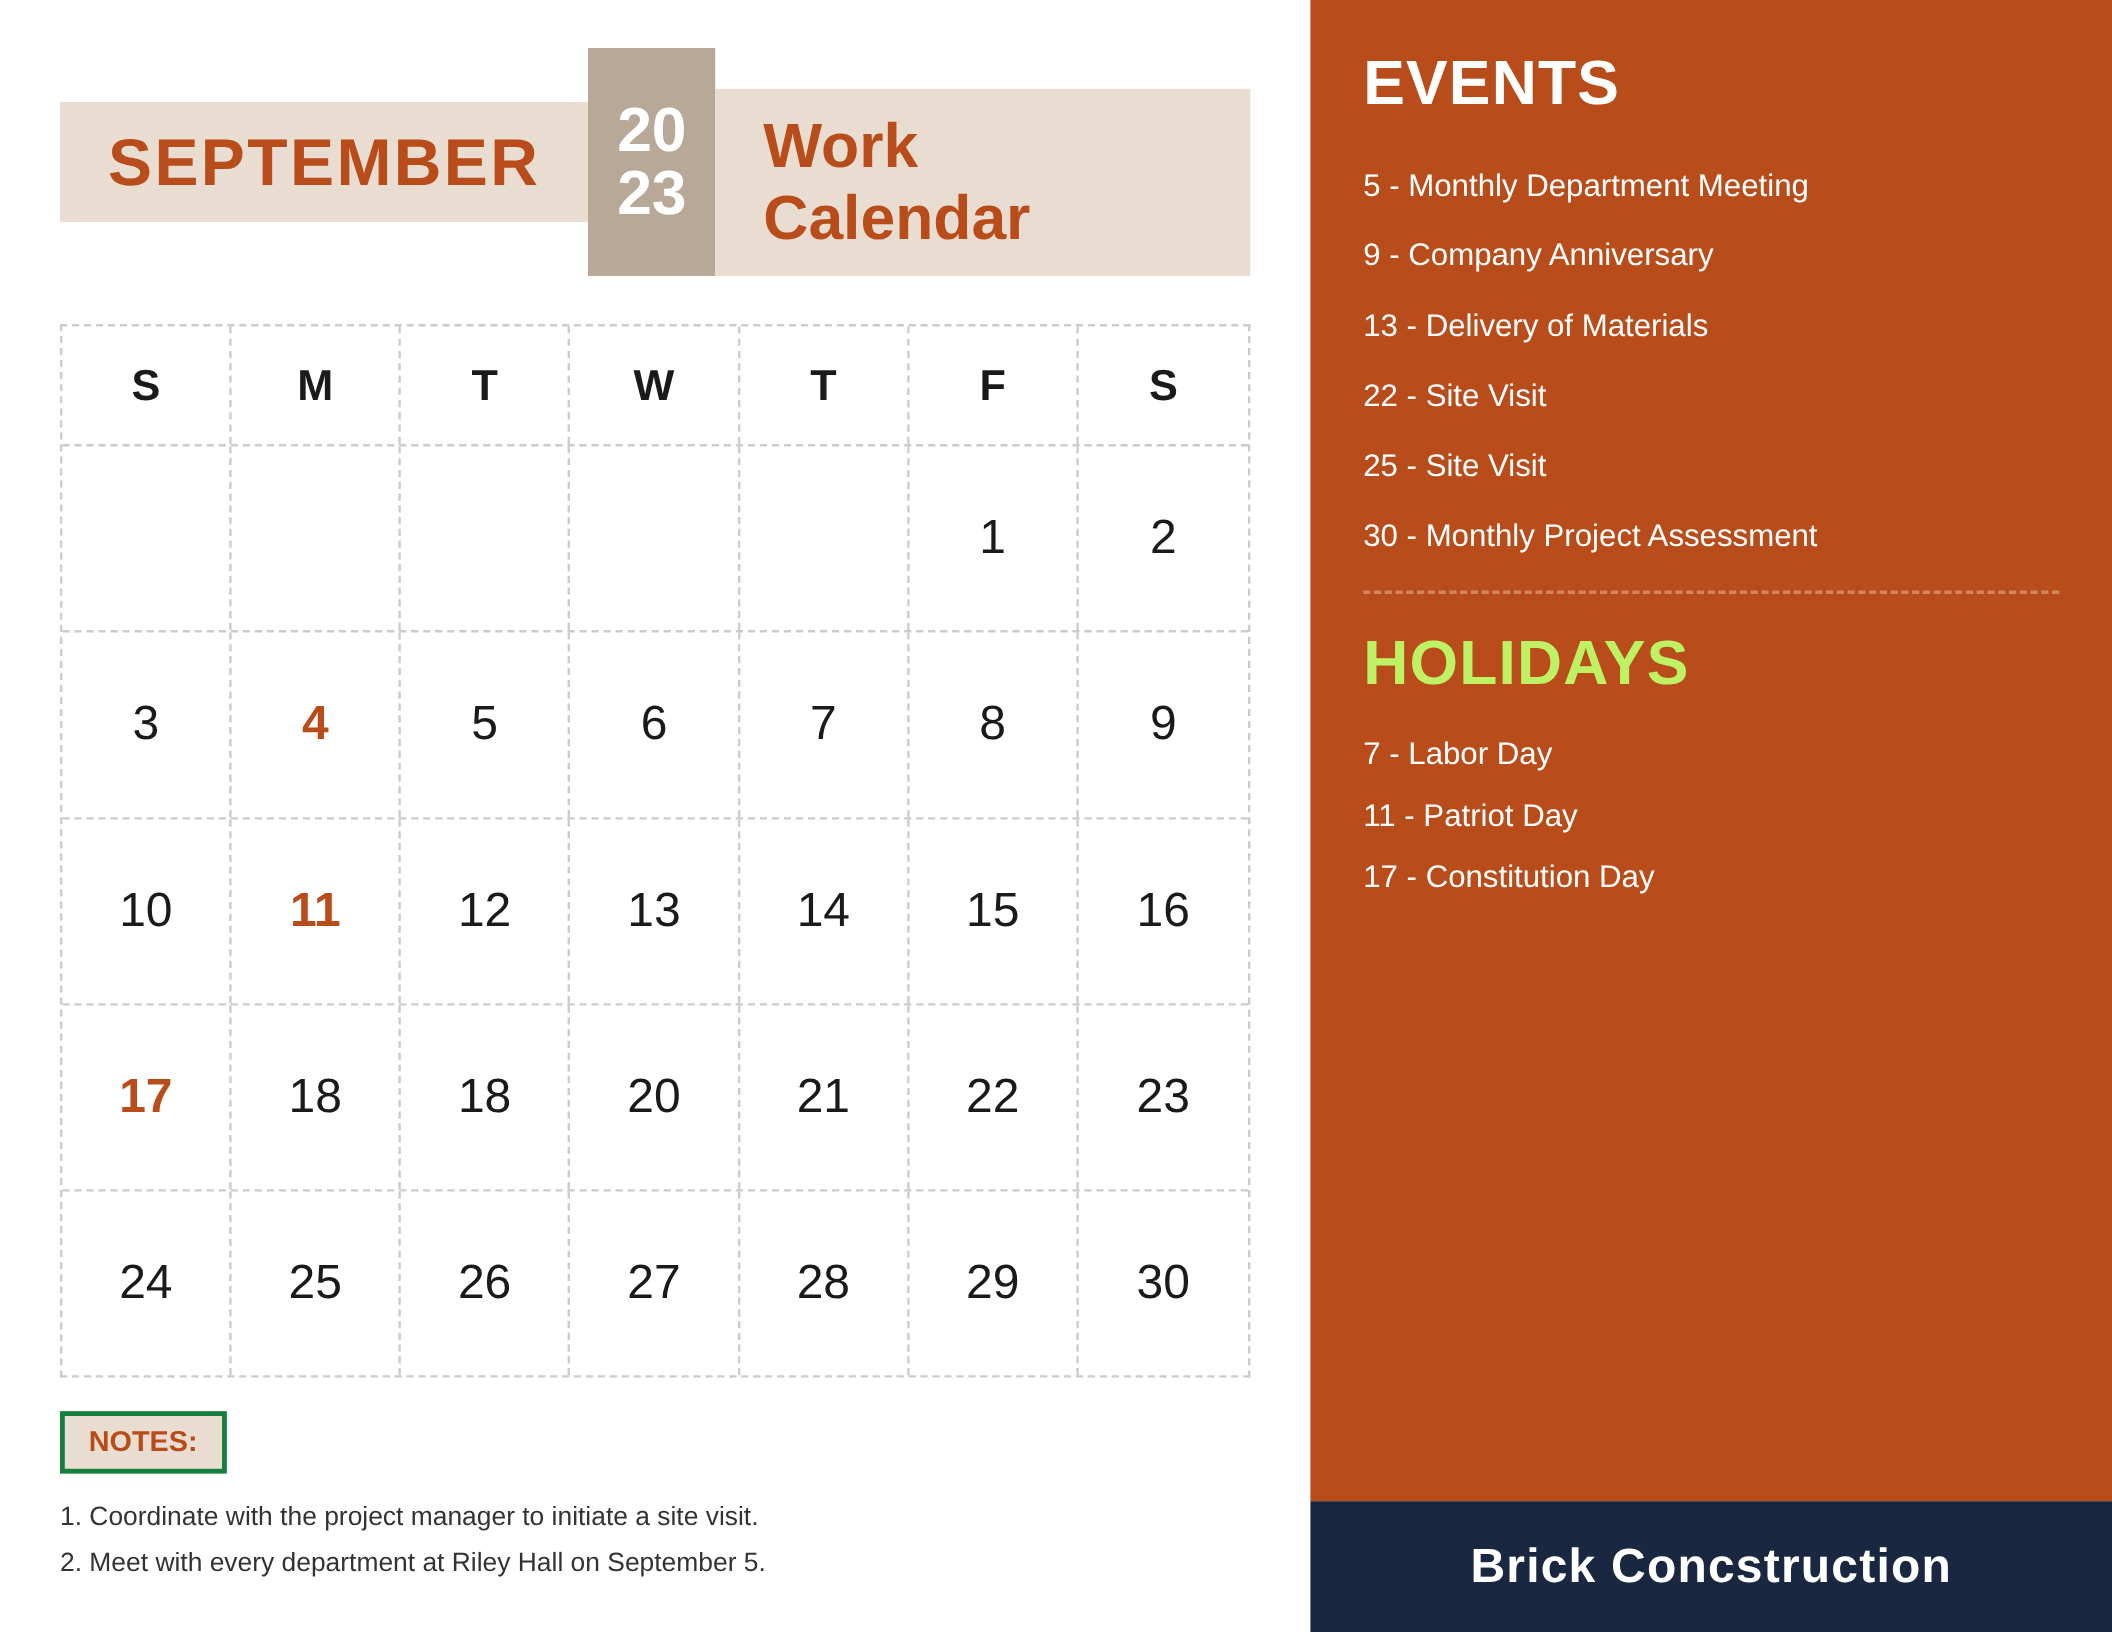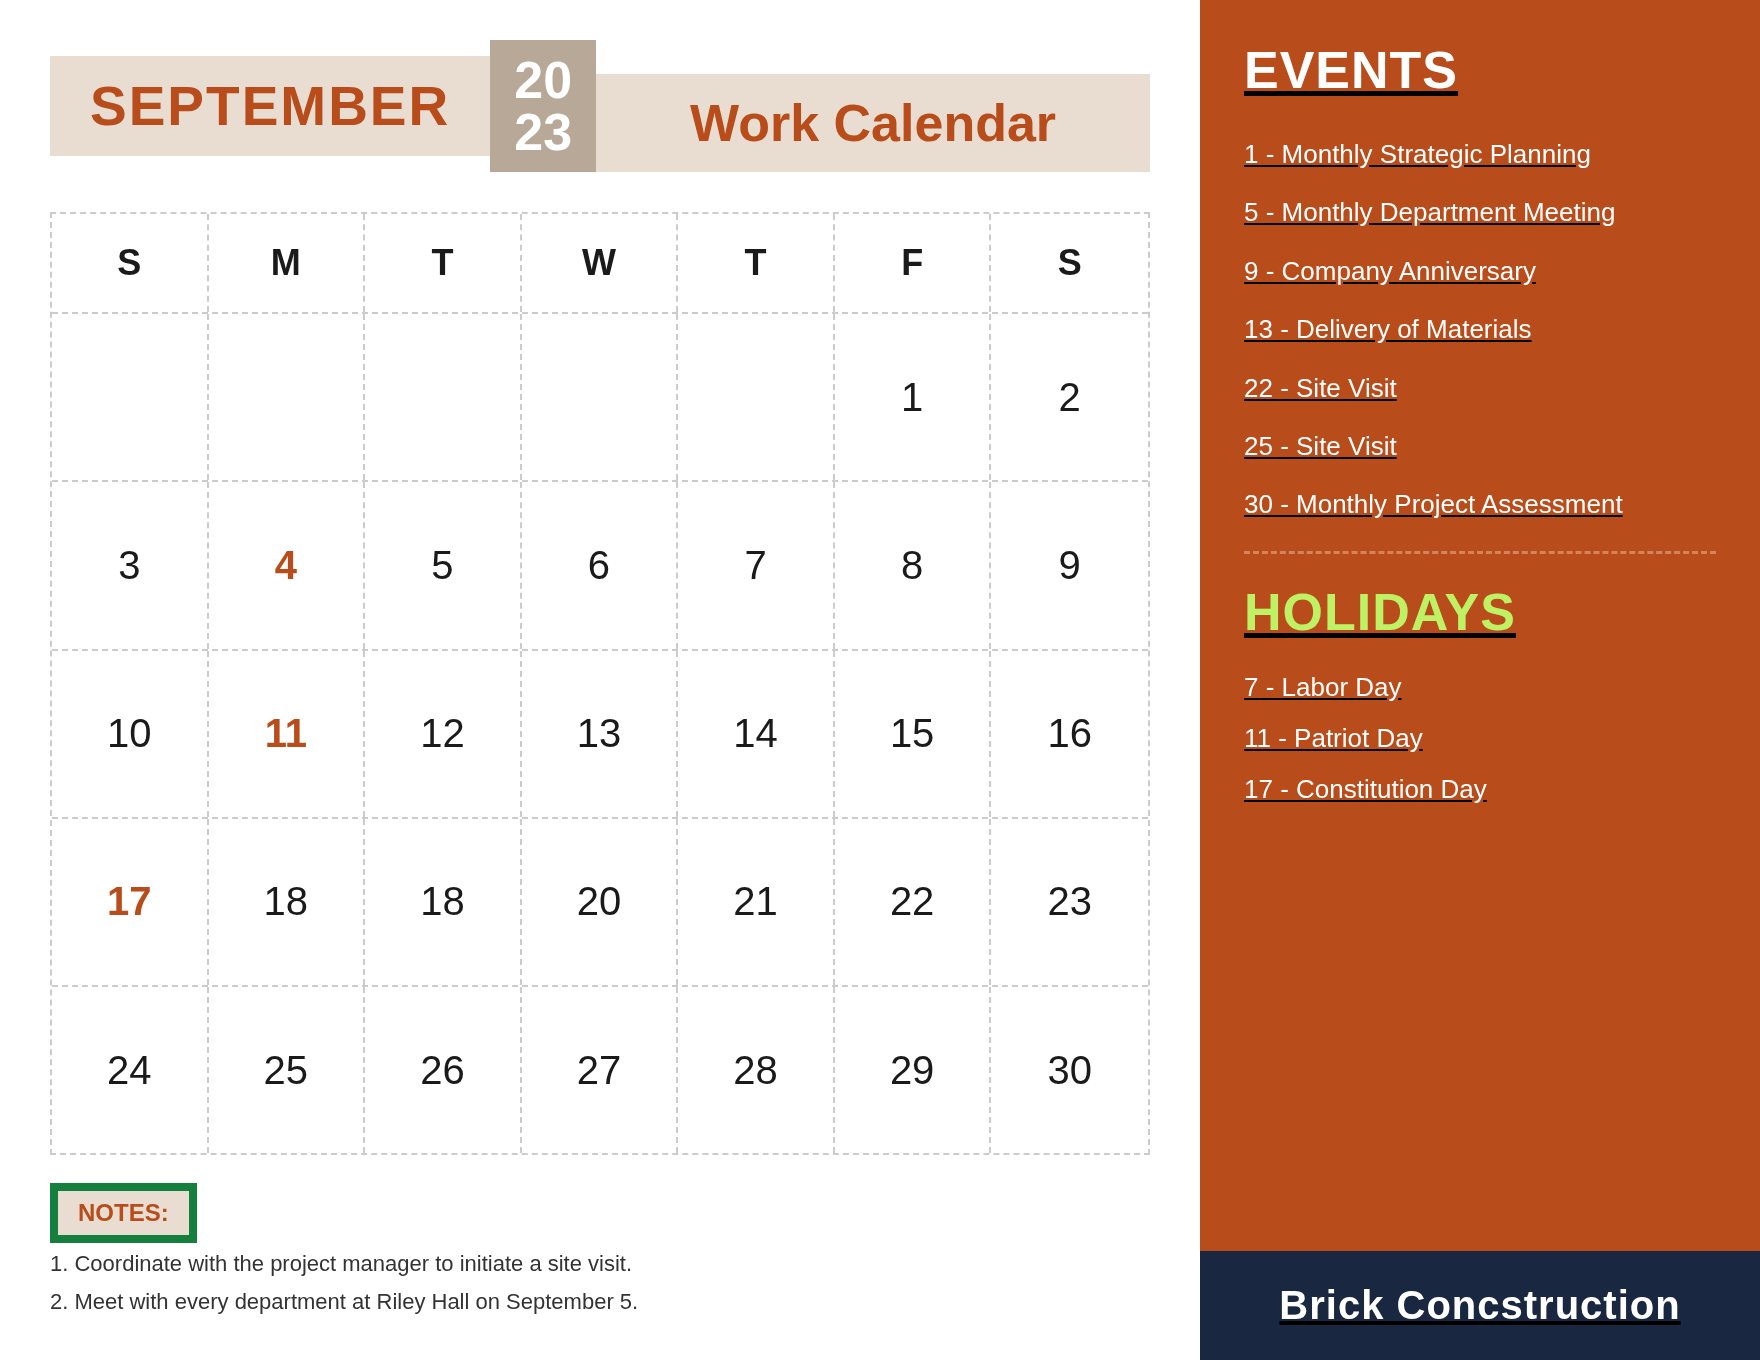--- a/index.html
+++ b/index.html
@@ -147,43 +147,42 @@
     }
 
     
     .notes-section {
       margin-top: 28px;
     }
 
     .notes-label {
       display: inline-block;
       background: #e8ddd0;
-      border: 8px solid #15803d;
+      border: 4px solid #15803d;
       padding: 8px 20px;
-      margin-bottom: 2px;
+      margin-bottom: 17px;
     }
 
     .notes-label span {
       font-size: 24px;
       font-weight: 900;
       color: #b84c1a;
     }
 
     .notes-text {
       font-size: 22px;
       color: #333333;
       line-height: 1.7;
     }
 
     
     .right-panel {
-      width: 560px;
+      width: 668px;
       display: flex;
       flex-direction: column;
-      text-decoration: underline;
     }
 
     .right-events {
       background: #b84c1a;
       flex: 1;
       padding: 40px 44px;
     }
 
     .right-events-title {
       font-size: 52px;
@@ -390,21 +389,20 @@
         <div>2. Meet with every department at Riley Hall on September 5.</div>
       </div>
   </div>
 
 </div>
 
 <div class="right-panel">
   <div class="right-events">
     <div class="right-events-title">EVENTS</div>
     <div id="events-list">
-        <div class="event-item">1 - Monthly Strategic Planning</div>
         <div class="event-item">5 - Monthly Department Meeting</div>
         <div class="event-item">9 - Company Anniversary</div>
         <div class="event-item">13 - Delivery of Materials</div>
         <div class="event-item">22 - Site Visit</div>
         <div class="event-item">25 - Site Visit</div>
         <div class="event-item">30 - Monthly Project Assessment</div>
       </div>
     <hr class="divider-dashed">
     <div class="holidays-title">HOLIDAYS</div>
     <div id="holidays-list">

